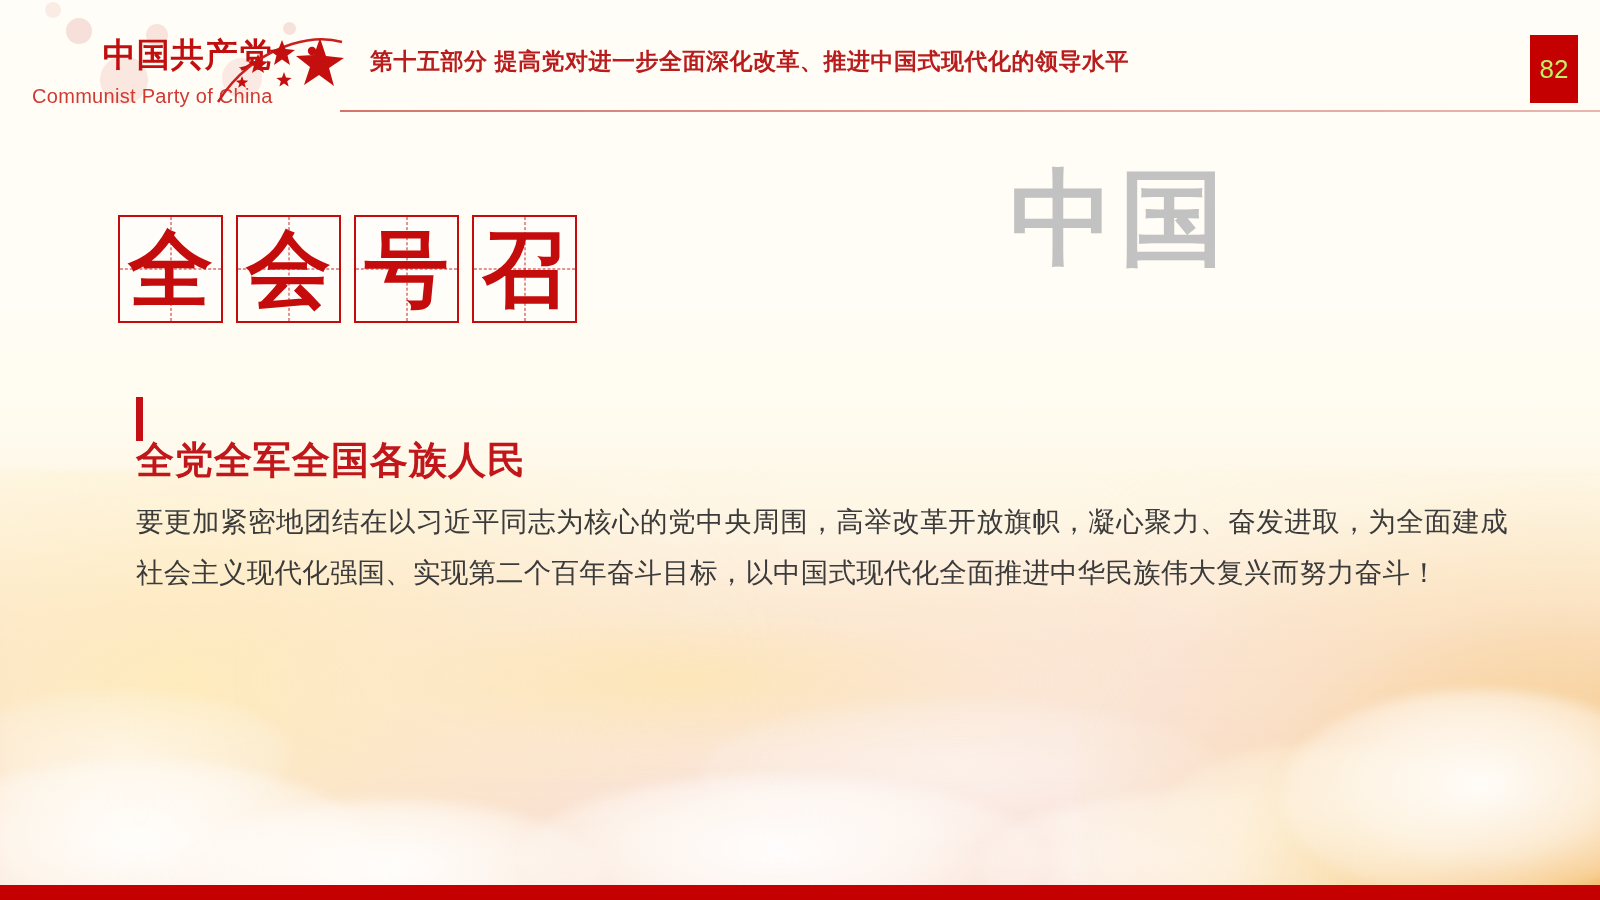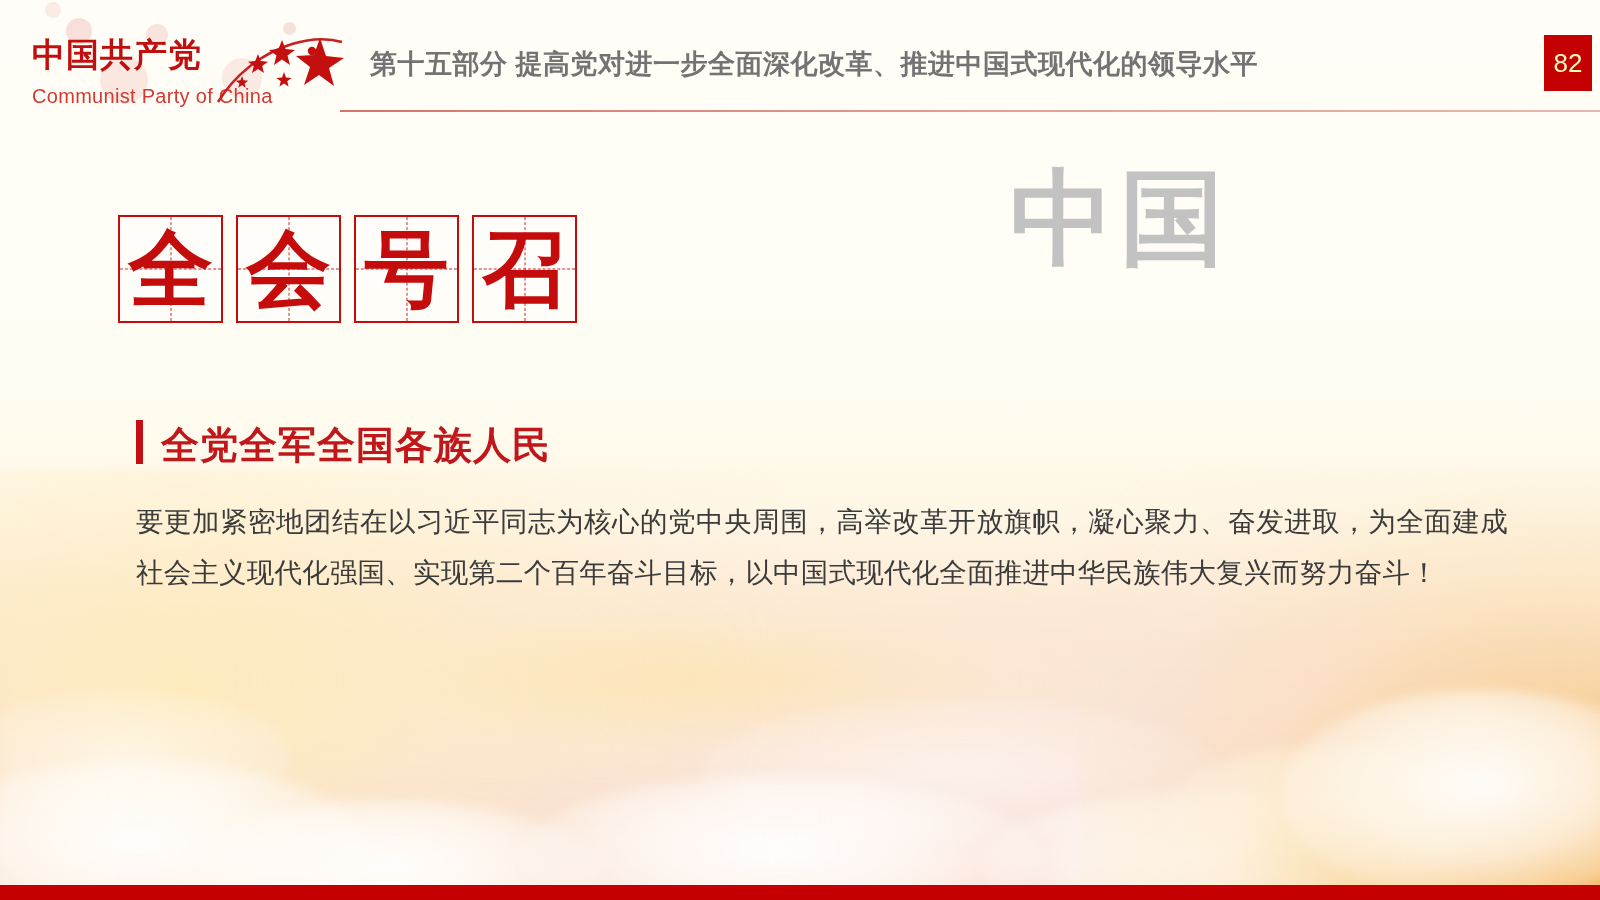--- a/index.html
+++ b/index.html
@@ -115,48 +115,49 @@
   .d4 { left: 100px; top: 56px;  width: 48px; height: 48px; background: rgba(208,85,75,0.13); }
   .d5 { left: 222px; top: 58px;  width: 40px; height: 40px; background: rgba(208,85,75,0.11); }
   .d6 { left: 45px;  top: 2px;   width: 16px; height: 16px; background: rgba(208,85,75,0.10); }
 
   .logo-block { position: absolute; left: 32px; top: 38px; }
   .logo-cn {
     font-family: "Liberation Sans", "DejaVu Sans", sans-serif;
     font-size: 33px; font-weight: bold;
     color: #c10f0f; letter-spacing: 1px;
     line-height: 1.05;
+    text-align: right;
   }
   .logo-en {
     font-family: "Liberation Sans", "DejaVu Sans", sans-serif;
     font-size: 20px; font-weight: normal;
     color: #cf3a33; letter-spacing: 0.3px;
     margin-top: 12px;
   }
   .logo-stars { position: absolute; left: 216px; top: 32px; }
 
   .header-rule {
     position: absolute; left: 340px; top: 110px;
     width: 1260px; height: 2px;
     background: linear-gradient(to right, #d4756c 0%, #e0a29a 55%, #e7b6ae 100%);
   }
 
   .header-title {
     position: absolute; left: 370px; top: 46px;
-    font-size: 27px; font-weight: bold;
-    color: #737373;
+    font-size: 23px; font-weight: bold;
+    color: #b91c1c;
     letter-spacing: 0.5px;
     white-space: nowrap;
   }
 
   .page-badge {
-    position: absolute; right: 8px; top: 35px;
-    width: 48px; height: 56px;
+    position: absolute; right: 22px; top: 35px;
+    width: 48px; height: 68px;
     background: #c40000;
-    color: #fef9c3;
+    color: #bef264;
     font-size: 26px;
     display: flex; align-items: center; justify-content: center;
   }
 
   
   .watermark { position: absolute; left: 0; top: 0; width: 1284px; height: 900px; }
   .wm-text {
     position: absolute;
     font-weight: bold;
     letter-spacing: 6px;
@@ -200,22 +201,22 @@
   .grid-box .glyph {
     position: absolute; inset: 0;
     display: flex; align-items: center; justify-content: center;
     font-size: 84px; font-weight: bold;
     color: #c50c0c;
     line-height: 1;
   }
 
   
   .section-heading {
-    position: absolute; left: 136px; top: 420px;
-    display: flex; align-items: flex-end;
+    position: absolute; left: 136px; top: 397px;
+    display: flex; align-items: flex-start; flex-direction: column;
   }
   .section-bar {
     width: 7px; height: 44px;
     background: #c41014;
     margin-right: 18px;
   }
   .section-label {
     font-size: 38px; font-weight: bold;
     color: #c1171b;
     letter-spacing: 1px;

